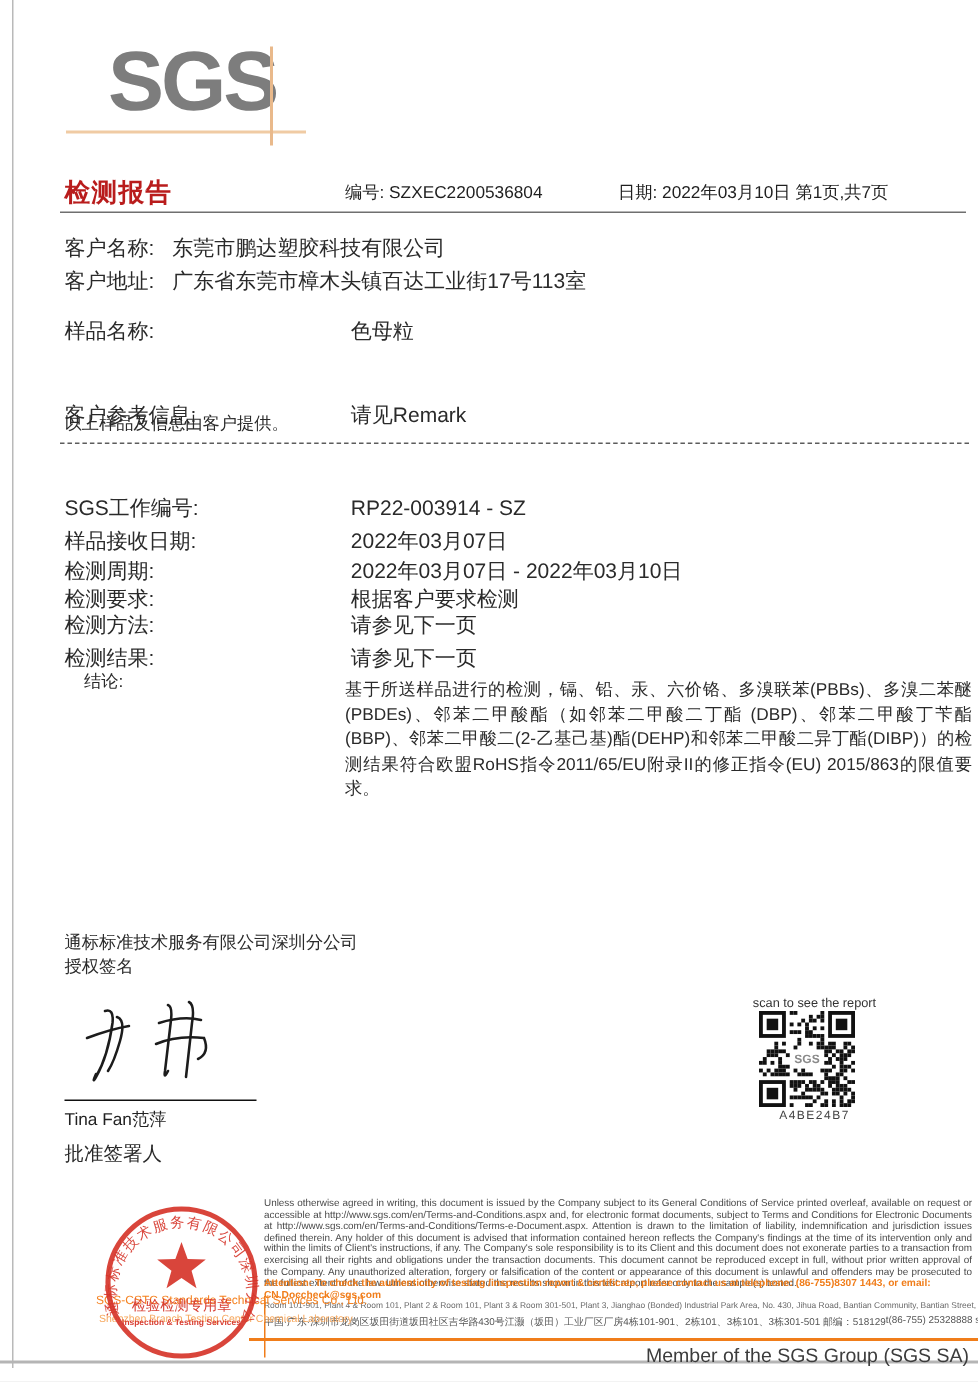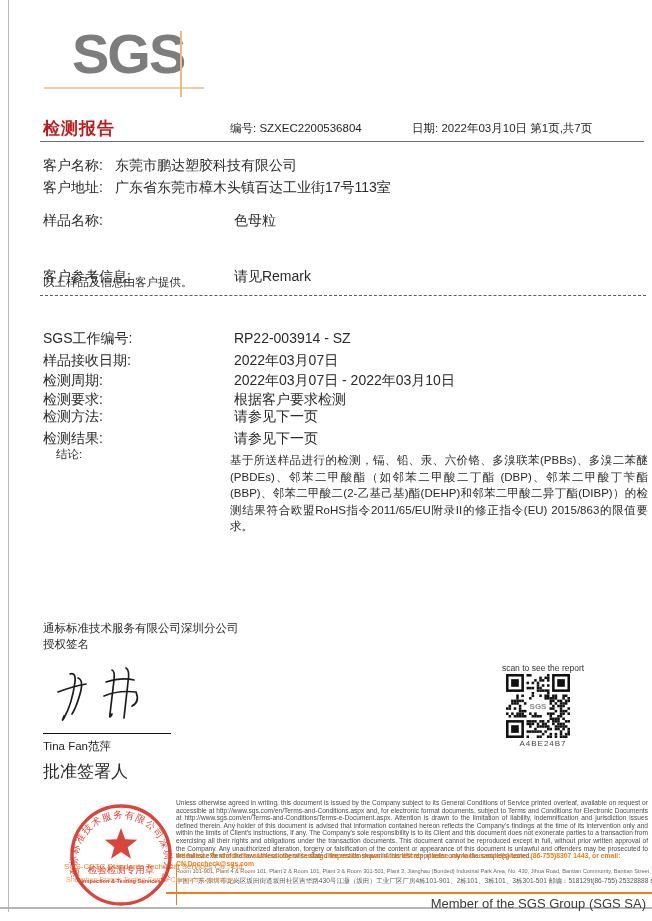--- a/index.html
+++ b/index.html
@@ -27,21 +27,21 @@
   .note-line{left:43px;font-size:11.5px;color:#2a2a2a;}
   .dashed{left:40px;top:295px;width:606px;border-top:1px dashed #5c5c5c;height:0;}
   .concl-row{left:43px;top:447px;font-size:11.5px;color:#2a2a2a;margin-left:13px;}
   .concl-val{left:230px;top:452px;width:418px;font-size:11.5px;line-height:16.5px;color:#2a2a2a;text-align:justify;}
   
   .sig-company{left:43px;top:621px;font-size:11.5px;color:#2a2a2a;}
   .sig-auth{left:43px;top:637px;font-size:11.5px;color:#2a2a2a;}
   .sig-img{left:52px;top:662px;}
   .sig-line{left:43px;top:733px;width:128px;height:1px;background:#111;}
   .sig-name{left:43px;top:739px;font-size:11.5px;color:#222;}
-  .sig-role{left:43px;top:760px;font-size:17px;color:#2a2a2a;}
+  .sig-role{left:43px;top:760px;font-size:13px;color:#2a2a2a;}
   
   .qr-title{left:488px;top:663px;width:110px;text-align:center;font-size:8.5px;color:#333;}
   .qr-box{left:506px;top:674px;width:64px;height:64px;}
   .qr-code{left:488px;top:739px;width:110px;text-align:center;font-size:8px;color:#444;letter-spacing:1px;}
   
   .stamp{left:68px;top:802px;width:106px;height:106px;z-index:3;}
   .orange-co1{left:64px;top:862px;font-size:8px;color:#f58220;z-index:2;white-space:nowrap;}
   .orange-co2{left:66px;top:876px;font-size:7px;color:#f6a85e;z-index:2;white-space:nowrap;}
   
   .legal{left:176px;top:799px;width:472px;font-size:6.6px;line-height:7.6px;color:#4a4a4a;text-align:justify;}

